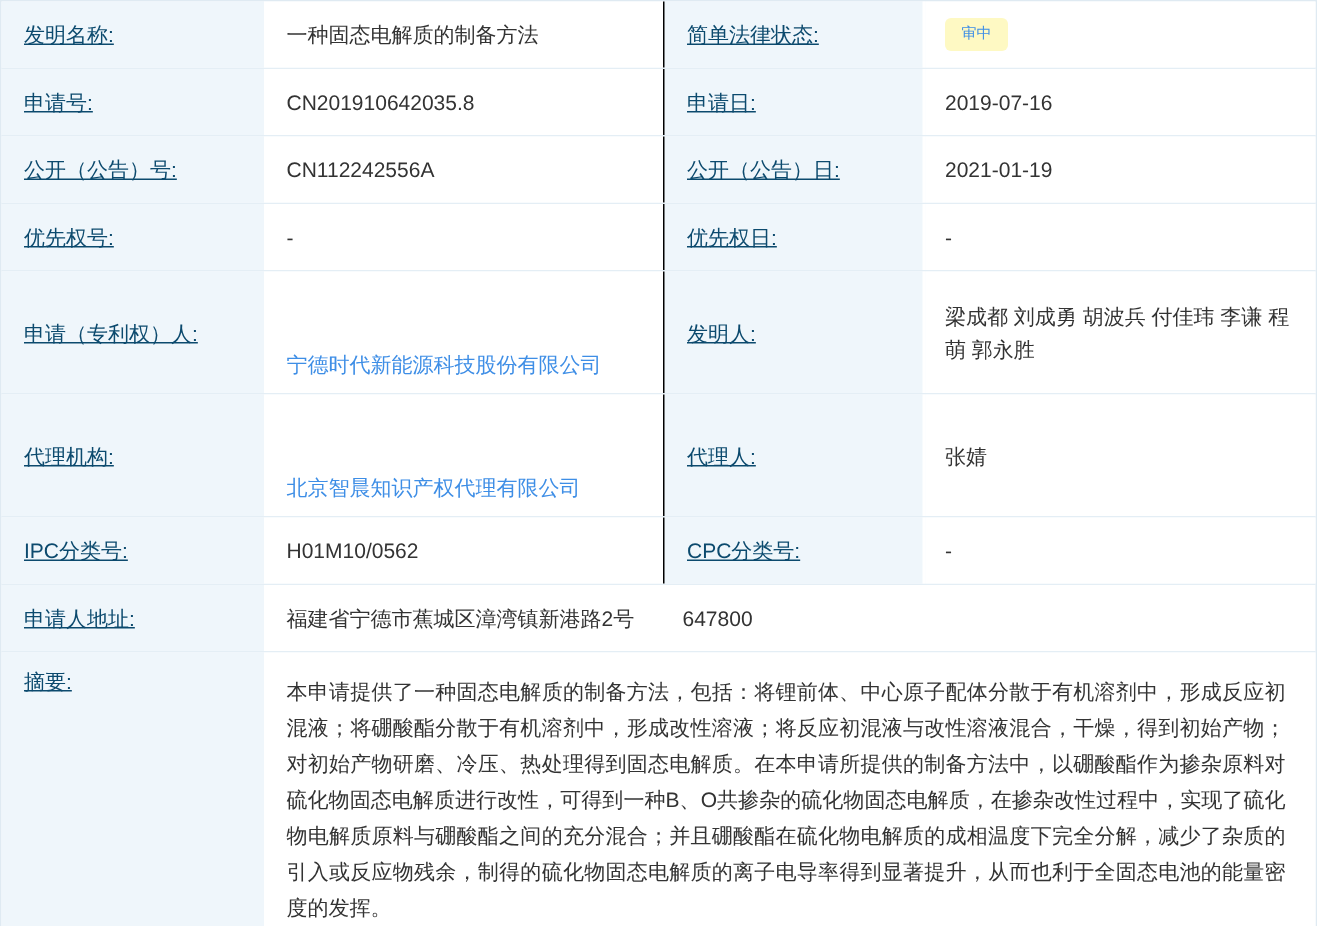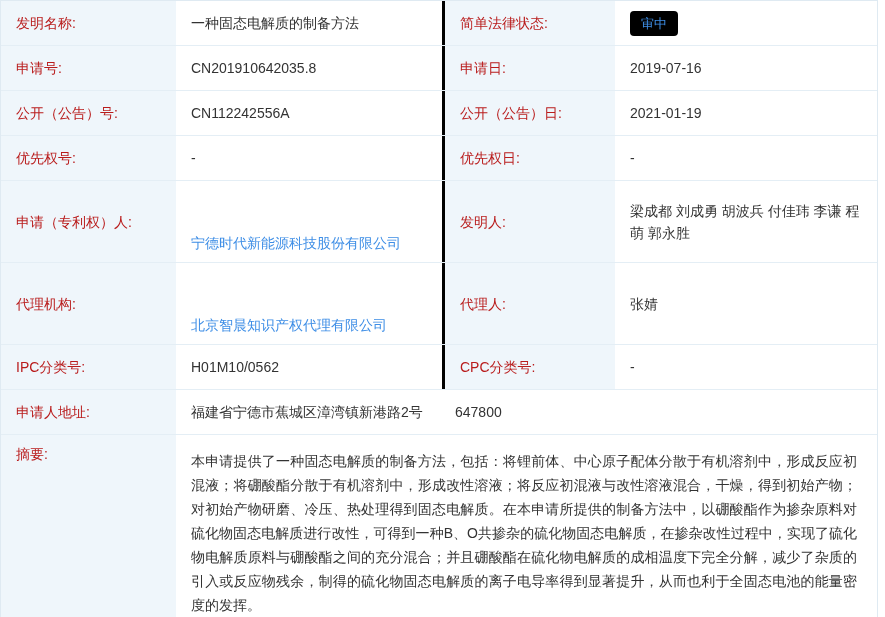--- a/index.html
+++ b/index.html
@@ -27,35 +27,36 @@
     display: flex;
     align-items: center;
     min-height: 44px;
     padding: 8px 12px;
     line-height: 22px;
   }
   .cell.label {
     background: #eff6fb;
     border-right: 2px solid #ffffff;
     padding-left: 15px;
-    color: #b91c1c;
+    color: #0c4a6e;
+    text-decoration: underline;
   }
-  .cell.label.r { border-left: 3px solid #000000; }
+  .cell.label.r { border-left: 1px solid #000000; }
   .cell.value { background: #ffffff; padding-left: 13px; }
   .link {
     color: #3e8ee6;
     text-decoration: none;
     cursor: pointer;
     margin-top: 43px;
   }
   .badge {
     display: inline-block;
-    background: #000000;
+    background: #fef9c3;
     color: #3e8ee6;
-    font-size: 13px;
+    font-size: 10px;
     line-height: 1;
     padding: 6px 11px;
     border-radius: 4px;
   }
   .abstract-cell {
     align-items: flex-start;
     min-height: 155px;
   }
   .abstract-text {
     padding: 6px 8px 6px 0;

